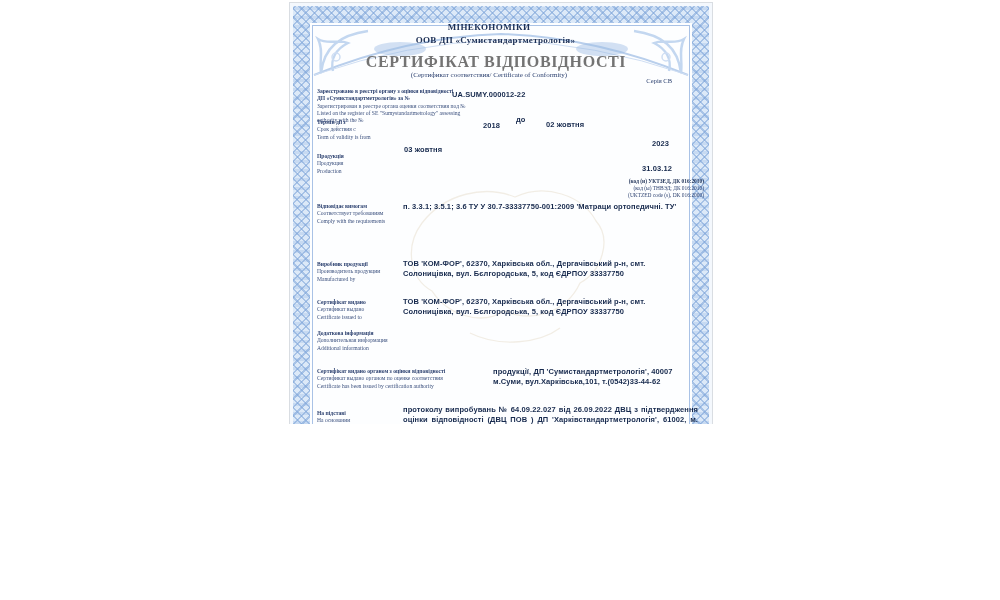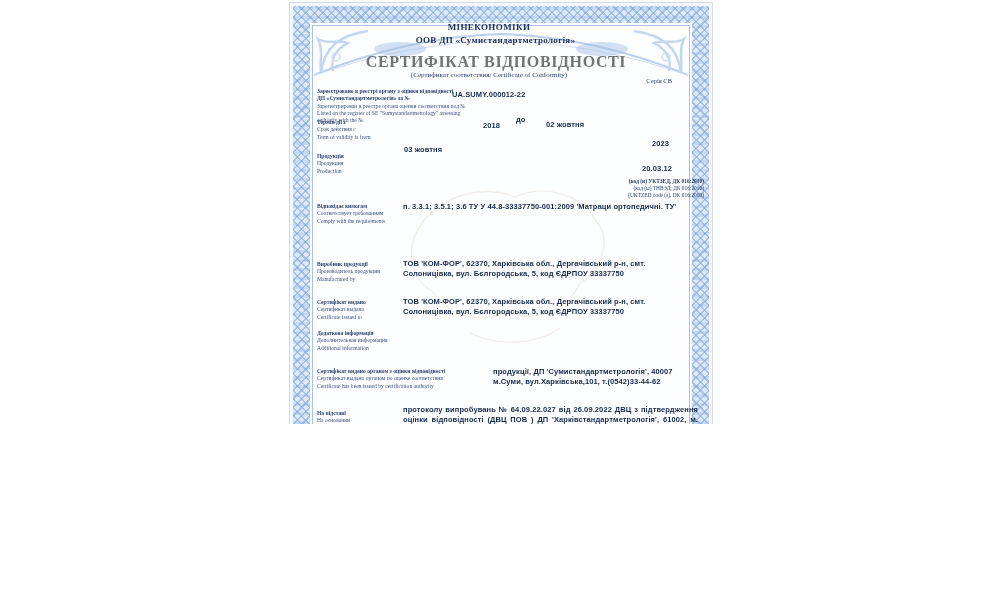--- a/index.html
+++ b/index.html
@@ -106,33 +106,33 @@
     <div class="abs val" style="left:193px;top:118px;">2018</div>
     <div class="abs val" style="left:226px;top:112px;">до</div>
     <div class="abs val" style="left:256px;top:117px;">02 жовтня</div>
     <div class="abs val" style="left:362px;top:116px;margin-top:20px;">2023</div>
 
     <div class="abs lbl" style="left:27px;top:150px;width:90px;">
       <span class="uk">Продукція</span>
       <span class="sub">Продукция</span>
       <span class="sub">Production</span>
     </div>
-    <div class="abs val" style="left:352px;top:161px;">20.03.12</div>
+    <div class="abs val" style="left:352px;top:161px;">31.03.12</div>
     <div class="abs tiny" style="right:8px;top:175px;text-align:right;">
       <div class="b">(код (и) УКТЗЕД, ДК 016:2010)</div>
       <div>(код (ы) ТНВЭД; ДК 016:2010)</div>
       <div>(UKTZED code (s), DK 016:2000)</div>
     </div>
 
     <div class="abs lbl" style="left:27px;top:200px;width:90px;">
       <span class="uk">Відповідає вимогам</span>
       <span class="sub">Соответствует требованиям</span>
       <span class="sub">Comply with the requirements</span>
     </div>
-    <div class="abs val" style="left:113px;top:199px;width:300px;">п. 3.3.1; 3.5.1; 3.6 ТУ У 44.8-33337750-001:2009 'Матраци ортопедичні. ТУ'</div>
+    <div class="abs val" style="left:113px;top:199px;width:300px;">п. 3.3.1; 3.5.1; 3.6 ТУ У 30.7-33337750-001:2009 'Матраци ортопедичні. ТУ'</div>
 
     <div class="abs lbl" style="left:27px;top:258px;width:90px;">
       <span class="uk">Виробник продукції</span>
       <span class="sub">Производитель продукции</span>
       <span class="sub">Manufactured by</span>
     </div>
     <div class="abs val" style="left:113px;top:256px;width:258px;">ТОВ 'КОМ-ФОР', 62370, Харківська обл., Дергачівський р-н, смт. Солоницівка, вул. Бєлгородська, 5, код ЄДРПОУ 33337750</div>
 
     <div class="abs lbl" style="left:27px;top:296px;width:90px;">
       <span class="uk">Сертифікат видано</span>

